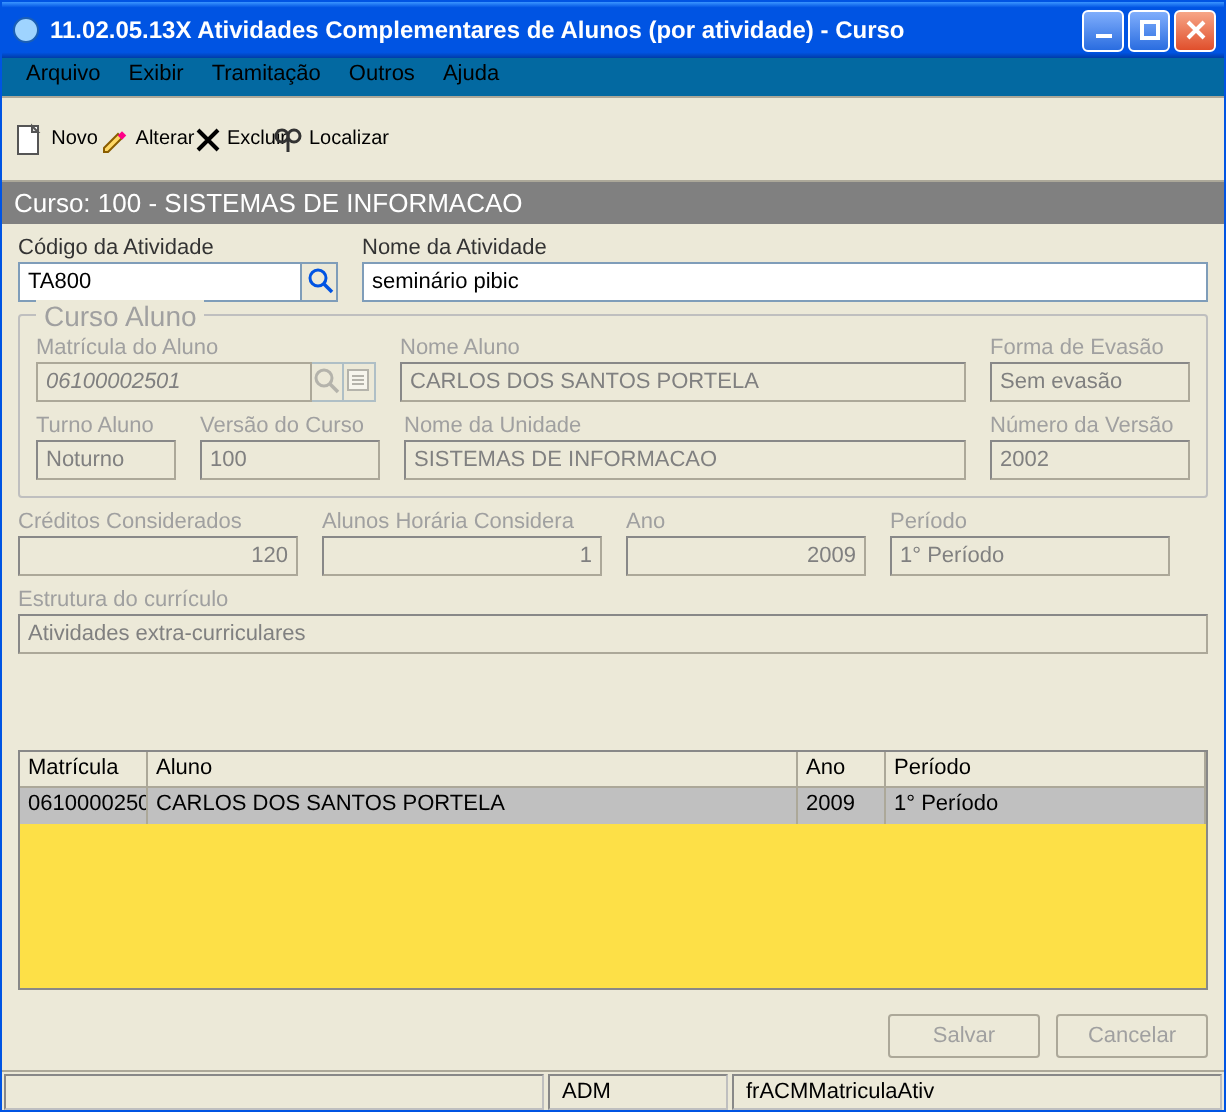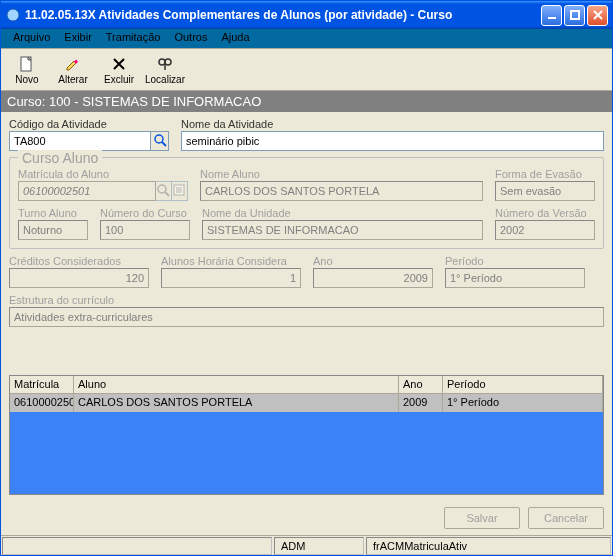--- a/index.html
+++ b/index.html
@@ -79,21 +79,21 @@
     border-bottom: 1px solid #aca899;
     display: flex;
     align-items: center;
     padding: 0 4px;
     gap: 2px;
   }
   .tool-btn {
     width: 44px;
     height: 38px;
     display: flex;
-    flex-direction: column;
+    flex-direction: row;
     align-items: center;
     justify-content: center;
     cursor: pointer;
     font-size: 10px;
     gap: 1px;
   }
   .tool-btn .ticon {
     width: 20px;
     height: 18px;
     display: flex;
@@ -167,21 +167,21 @@
     color: #808080;
     height: 20px;
     padding: 0 4px;
     display: flex;
     align-items: center;
   }
   .val-input.right { justify-content: flex-end; }
   .table-wrap {
     flex: 1;
     border: 1px solid #888;
-    background: #3b82f6;
+    background: #fde047;
     position: relative;
     display: flex;
     flex-direction: column;
     overflow: hidden;
     min-height: 120px;
   }
   .thead {
     display: flex;
     background: #ece9d8;
     border-bottom: 1px solid #aca899;
@@ -393,21 +393,21 @@
           <div class="val-input">Sem evasão</div>
         </div>
       </div>
 
       <div class="row" style="margin-top:6px">
         <div class="field disabled" style="flex:0 0 70px">
           <label>Turno Aluno</label>
           <div class="val-input">Noturno</div>
         </div>
         <div class="field disabled" style="flex:0 0 90px">
-          <label>Número do Curso</label>
+          <label>Versão do Curso</label>
           <div class="val-input">100</div>
         </div>
         <div class="field disabled">
           <label>Nome da Unidade</label>
           <div class="val-input">SISTEMAS DE INFORMACAO</div>
         </div>
         <div class="field disabled" style="flex:0 0 100px">
           <label>Número da Versão</label>
           <div class="val-input">2002</div>
         </div>

